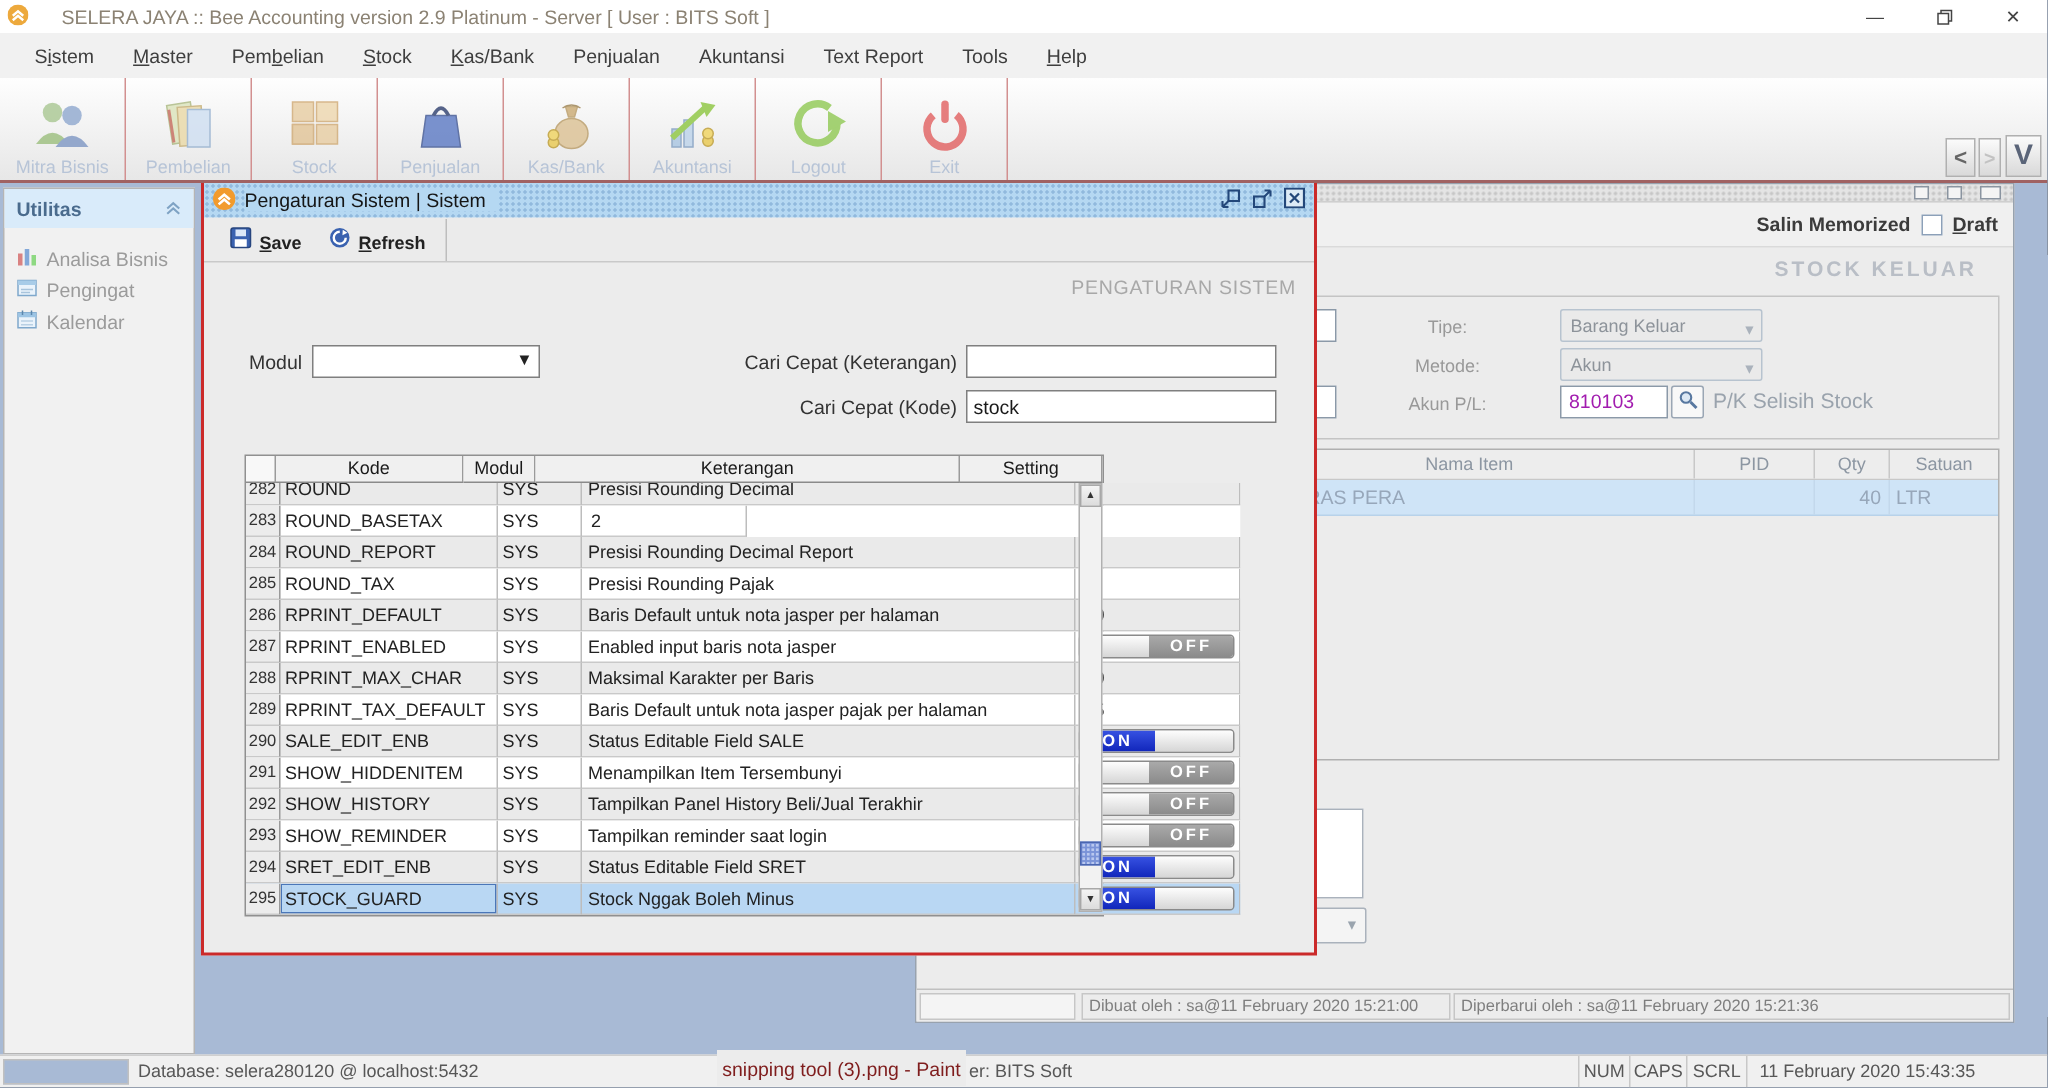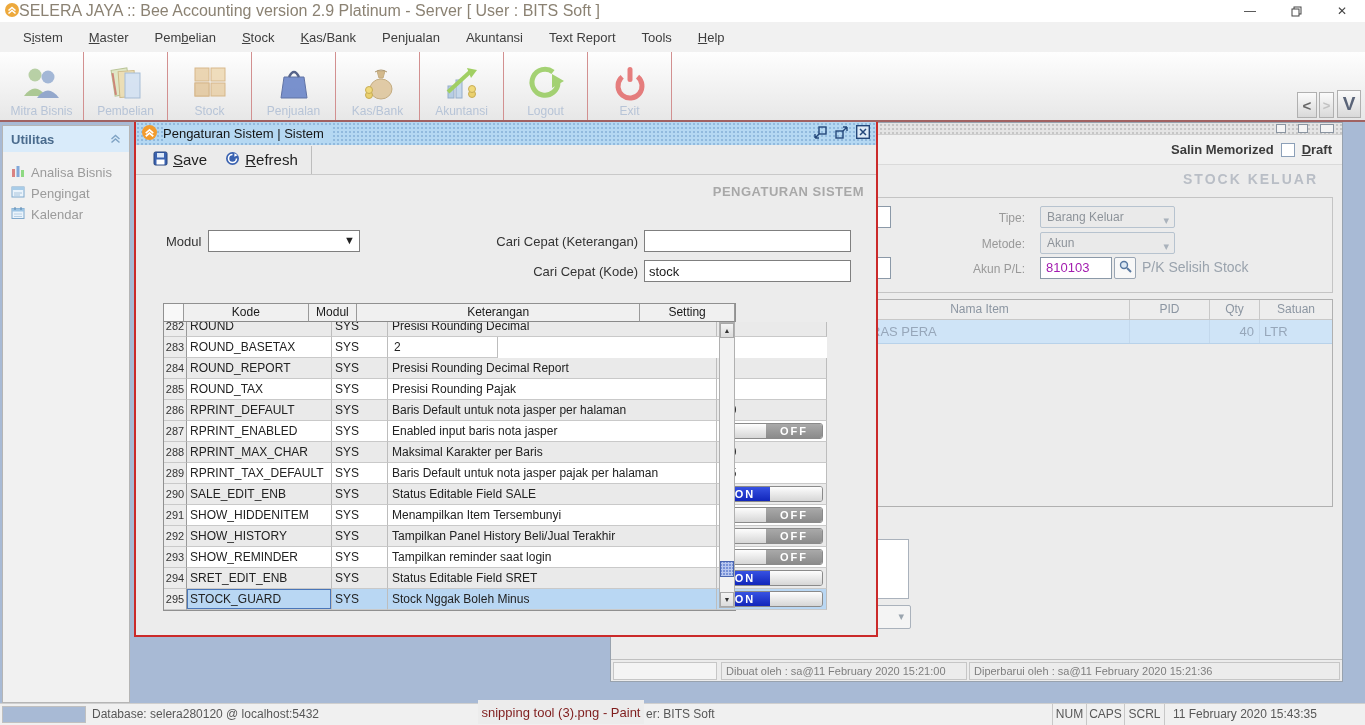--- a/index.html
+++ b/index.html
@@ -2,21 +2,21 @@
 <html><head>
 <meta charset="utf-8">
 <style>
   *{margin:0;padding:0;box-sizing:border-box}
   body{font-family:"Liberation Sans",sans-serif;background:#555}
   u{text-decoration:underline}
   #app{position:relative;width:1365px;height:725px;background:#a8bad5;overflow:hidden;font-size:12px;color:#333;cursor:default}
 
   
   .titlebar{position:absolute;left:0;top:0;width:100%;height:22px;background:#fff;display:flex;align-items:center;padding-left:5px;z-index:40}
-  .titlebar .t-title{margin-left:0;font-size:16px;color:#8b8273;white-space:nowrap}
+  .titlebar .t-title{margin-left:22px;font-size:13px;color:#8b8273;white-space:nowrap}
   .win-controls{margin-left:auto;display:flex;height:100%}
   .win-btn{width:46px;display:flex;align-items:center;justify-content:center;color:#444;font-size:12px}
 
   
   .menubar{position:absolute;left:0;top:22px;width:100%;height:30px;background:#f1f1f1;display:flex;align-items:center;padding-left:10px;z-index:39}
   .menu-item{padding:0 13px;font-size:13px;color:#3e3e3e;white-space:nowrap}
 
   
   .toolbar{position:absolute;left:0;top:52px;width:100%;height:70px;background:linear-gradient(#fefefe,#e7e7e7);border-bottom:2px solid #a06262;z-index:38}
   .tb-btn{position:absolute;top:0;height:68px;width:84px;display:flex;flex-direction:column;align-items:center;justify-content:flex-end;padding-bottom:1px;border-right:1px solid #d29090;background:transparent}
@@ -32,21 +32,21 @@
   .sb-item{display:flex;align-items:center;gap:6px;padding:2px 8px;color:#9b9b9b;font-size:13px;white-space:nowrap}
 
   
   .stock-win{position:absolute;left:610px;top:122px;width:733px;height:560px;background:#ececec;border:1px solid #98a2ae;z-index:2}
   .sw-titlestrip{position:relative;height:12px;background-color:#e4e4e4;background-image:radial-gradient(#c6c6c6 1px,transparent 1.2px);background-size:4px 4px;border-bottom:1px solid #cfcfcf}
   .sw-ico{position:absolute;top:1px;width:10px;height:9px;border:1px solid #8a94a0;background:#f4f4f4}
   .sw-toolbar{height:30px;background:#f0f0f0;border-bottom:1px solid #dadada;display:flex;align-items:center;justify-content:flex-end;padding-right:10px;gap:7px;font-weight:bold;color:#3b3b3b;font-size:13px}
   .checkbox{width:14px;height:14px;background:#fff;border:1px solid #8ca0b8}
   .sw-heading{position:absolute;right:24px;top:48px;color:#b9bec6;font-weight:bold;font-size:14px;letter-spacing:2px}
   .sw-form{position:absolute;left:8px;top:74px;width:714px;height:96px;border:1px solid #c4c4c4}
-  .sw-label{position:absolute;width:120px;text-align:right;color:#999;font-size:12px;white-space:nowrap}
+  .sw-label{position:absolute;width:120px;text-align:center;color:#999;font-size:12px;white-space:nowrap}
   .sw-combo{position:absolute;width:135px;height:22px;background:#eaeaea;border:1px solid #b7c3cf;border-radius:2px;color:#8d939a;font-size:12px;line-height:20px;padding-left:6px;white-space:nowrap}
   .sw-combo .arr{position:absolute;right:5px;top:3px;color:#aab2bc;font-size:11px}
   .sw-input{position:absolute;height:22px;background:#fff;border:1px solid #8b99a8;font-size:13px;color:#a21caf;line-height:20px;padding-left:5px}
   .mag-btn{position:absolute;width:22px;height:22px;background:#f8f8f8;border:1px solid #9aa6b4;border-radius:2px;display:flex;align-items:center;justify-content:center}
   .sw-suffix{position:absolute;color:#9aa3ad;font-size:14px;white-space:nowrap}
   .sw-table{position:absolute;left:8px;top:176px;width:714px;height:208px;border:1px solid #b0b0b0;background:#ececec}
   .sw-thead{display:flex;height:20px;border-bottom:1px solid #c8c8c8}
   .sw-th{border-right:1px solid #c8c8c8;background:#ededed;color:#8c96a2;font-size:12px;text-align:center;line-height:19px;white-space:nowrap;overflow:hidden}
   .sw-trow{display:flex;height:24px;background:#cfe4f7;border-bottom:1px solid #b8d2ea;color:#97a7ba;font-size:13px}
   .sw-td{border-right:1px solid #c3d8ec;line-height:23px;white-space:nowrap;overflow:hidden}
@@ -55,23 +55,23 @@
   .sw-cutbox{position:absolute;background:#fff;border:1px solid #aab2bc}
   .sw-cutcombo{position:absolute;background:#f4f4f4;border:1px solid #aab2bc;border-radius:2px}
   .sw-cutcombo .arr{position:absolute;right:6px;top:4px;color:#9aa4ae;font-size:11px}
 
   
   .dialog{position:absolute;left:134px;top:120px;width:744px;height:517px;border:2px solid #cb2a2a;background:#ececec;z-index:10}
   .dlg-titlebar{position:relative;height:23px;background-color:#b5d8f2;background-image:radial-gradient(rgba(110,155,200,.5) 1px,transparent 1.2px);background-size:4px 4px;display:flex;align-items:center;padding:0 6px}
   .dlg-title{margin-left:6px;font-size:13px;color:#151515;background:#b5d8f2;padding-right:8px;white-space:nowrap}
   .dlg-winbtns{margin-left:auto;display:flex;gap:8px;align-items:center}
   .dlg-toolbar{height:30px;background:#ebebeb;border-bottom:1px solid #c9c9c9;display:flex;align-items:center;padding-left:8px}
-  .dlg-tbtn{display:flex;align-items:flex-start;gap:5px;font-size:15px;font-weight:normal;color:#222;padding:4px 9px}
+  .dlg-tbtn{display:flex;align-items:flex-end;gap:5px;font-size:12px;font-weight:bold;color:#222;padding:4px 9px}
   .dlg-tsep{width:1px;height:28px;background:#bdbdbd;margin-left:4px}
-  .dlg-heading{position:absolute;right:12px;top:62px;font-weight:bold;font-size:13px;color:#a8a8a8;letter-spacing:.5px}
+  .dlg-heading{position:absolute;right:12px;top:62px;font-weight:normal;font-size:13px;color:#a8a8a8;letter-spacing:.5px}
   .fld-label{position:absolute;font-size:13px;color:#333;white-space:nowrap}
   .combo{position:absolute;left:72px;top:108px;width:152px;height:22px;background:#fff;border:1px solid #7f7f7f;}
   .combo .arr{position:absolute;right:4px;top:3px;font-size:11px;color:#222}
   .txt-input{position:absolute;width:207px;height:22px;background:#fff;border:1px solid #7f7f7f;font-family:"Liberation Sans",sans-serif;font-size:13px;color:#1a1a1a;padding:0 4px}
 
   
   .tbl{position:absolute;left:27px;top:181px;width:573px;height:308px;border:1px solid #909090;background:#ececec}
   .thead{display:flex;height:18px}
   .th{background:#f0f0f0;border-right:1px solid #9a9a9a;border-bottom:1px solid #8a8a8a;font-size:12px;color:#1a1a1a;text-align:center;line-height:17px;white-space:nowrap;overflow:hidden}
   .tbody{position:absolute;left:0;top:18px;width:663px;bottom:0;overflow:hidden}

